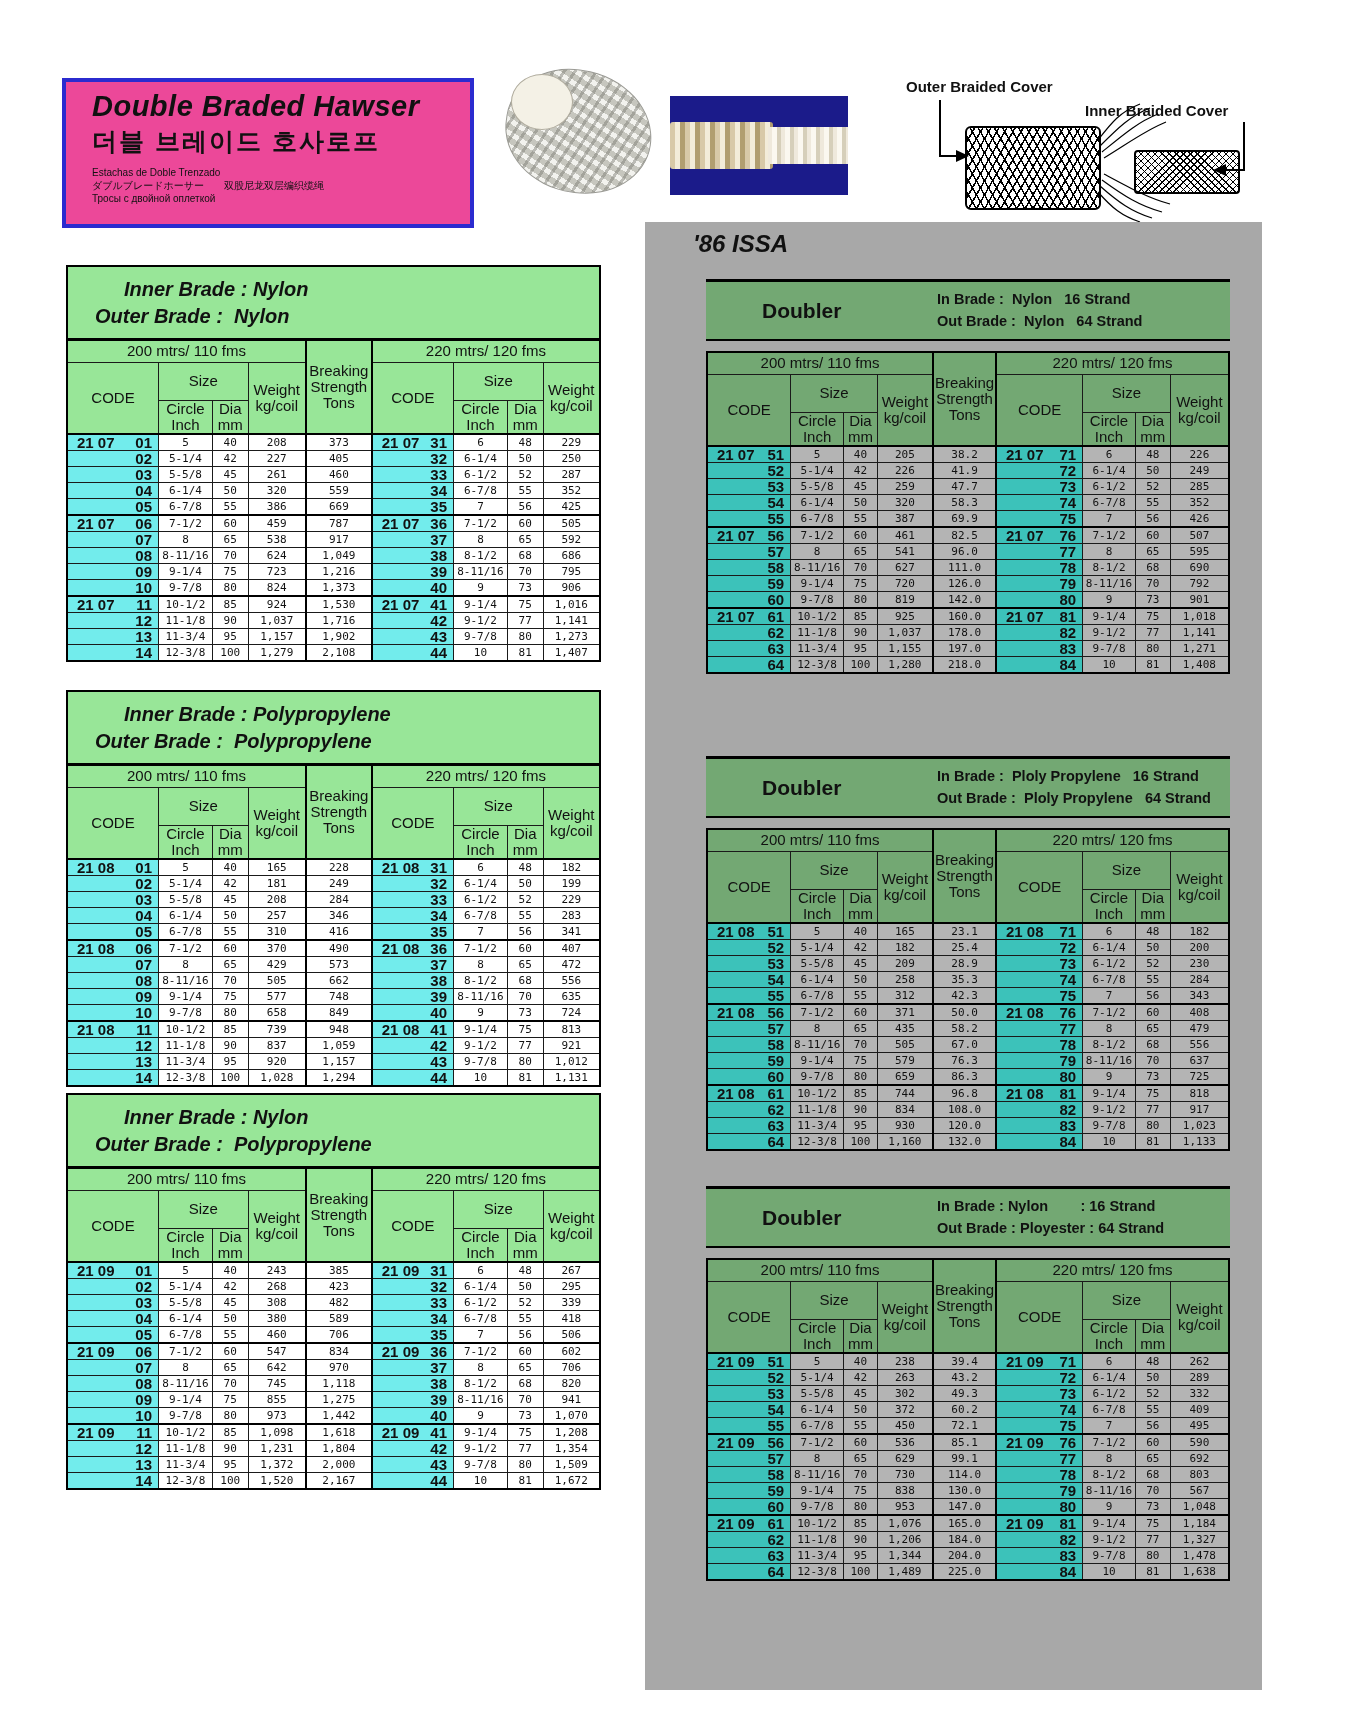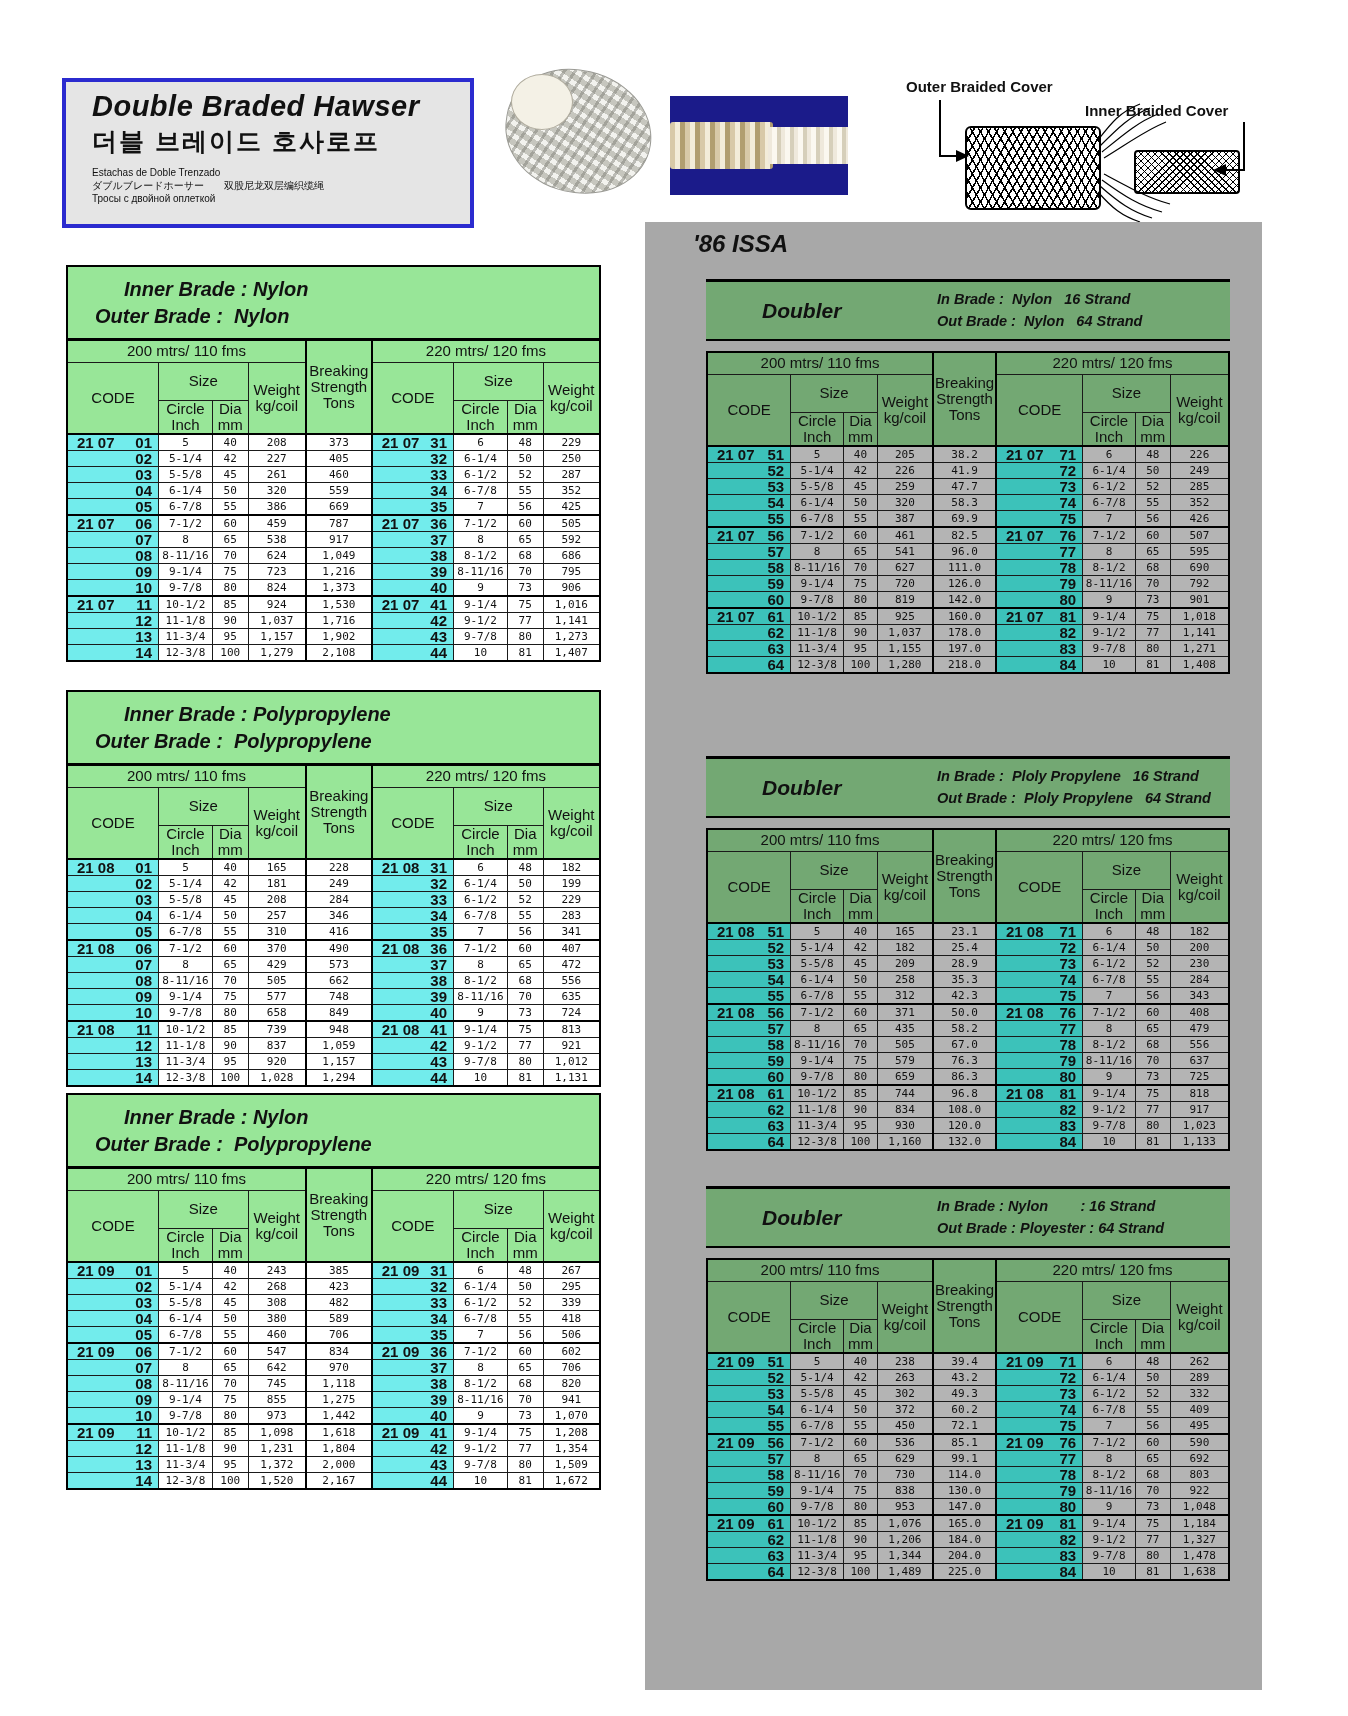--- a/index.html
+++ b/index.html
@@ -1,21 +1,21 @@
 <!DOCTYPE html>
 <html><head>
 <meta charset="utf-8">
 <style>
   html,body{margin:0;padding:0;background:#fff;}
   .page{position:relative;width:1348px;height:1716px;background:#fff;overflow:hidden;
         font-family:"Liberation Sans","DejaVu Sans",sans-serif;color:#111;}
 
   
   .title-box{position:absolute;left:62px;top:78px;width:412px;height:150px;
-    background:#e5e5e5;border:4px solid #2b2bcf;box-sizing:border-box;padding:8px 0 0 26px;}
+    background:#ec4899;border:4px solid #2b2bcf;box-sizing:border-box;padding:8px 0 0 26px;}
   .title-en{font-style:italic;font-weight:bold;font-size:29px;letter-spacing:.5px;}
   .title-ko{font-weight:bold;font-size:25px;letter-spacing:2px;margin:2px 0 8px 0;}
   .title-sub{font-size:10px;line-height:1.3;}
 
   
   .photo1{position:absolute;left:497px;top:64px;width:163px;height:137px;}
   .photo1 .rope{position:absolute;left:8px;top:6px;right:8px;bottom:8px;
     border-radius:46% 54% 48% 52%;border:1px solid #9a9a94;transform:rotate(8deg);
     background:
       repeating-linear-gradient(115deg, rgba(120,120,112,.45) 0 3px, rgba(0,0,0,0) 3px 9px),
@@ -51,21 +51,21 @@
 
   
   .tbl-host{position:absolute;}
   .tb-title{box-sizing:border-box;}
   .tb-title.plain{background:#98e698;border:2px solid #000;border-bottom-width:1px;
     height:74px;display:flex;flex-direction:column;justify-content:center;
     font-style:italic;font-weight:bold;font-size:20px;line-height:1.35;}
   .tb-title.plain .l1{padding-left:56px;}
   .tb-title.plain .l2{padding-left:27px;white-space:pre;}
   .tb-title.dbl{background:#73a873;border-top:3px solid #000;border-bottom:2px solid #000;
-    height:62px;display:flex;align-items:center;font-style:italic;}
+    height:62px;display:flex;align-items:center;}
   .tb-title.dbl .tb-name{flex:0 0 175px;padding-left:56px;font-weight:bold;font-size:21px;}
   .tb-title.dbl .tb-specs{font-weight:bold;font-size:14.5px;line-height:1.45;white-space:pre;}
   .tb-gap{height:10px;}
 
   table.dtable{border-collapse:collapse;table-layout:fixed;border:2px solid #000;}
   .dtable th,.dtable td{border:1px solid #1a1a1a;padding:0;text-align:center;
     overflow:hidden;white-space:nowrap;box-sizing:border-box;}
   .dtable thead th{font-weight:normal;font-size:15px;line-height:16px;}
   .r-span th{height:22px;}
   .r-mid th{height:38px;}
@@ -1923,21 +1923,21 @@
             <td class="val">75</td>
             <td class="val">838</td>
             <td class="val vsep-l">130.0</td>
             <td class="code vsep">
               <span class="wrap">
                 <span class="sfx">79</span>
               </span>
             </td>
             <td class="val">8-11/16</td>
             <td class="val">70</td>
-            <td class="val">922</td>
+            <td class="val">567</td>
           </tr>
           <tr class="row">
             <td class="code">
               <span class="wrap">
                 <span class="sfx">60</span>
               </span>
             </td>
             <td class="val">9-7/8</td>
             <td class="val">80</td>
             <td class="val">953</td>

